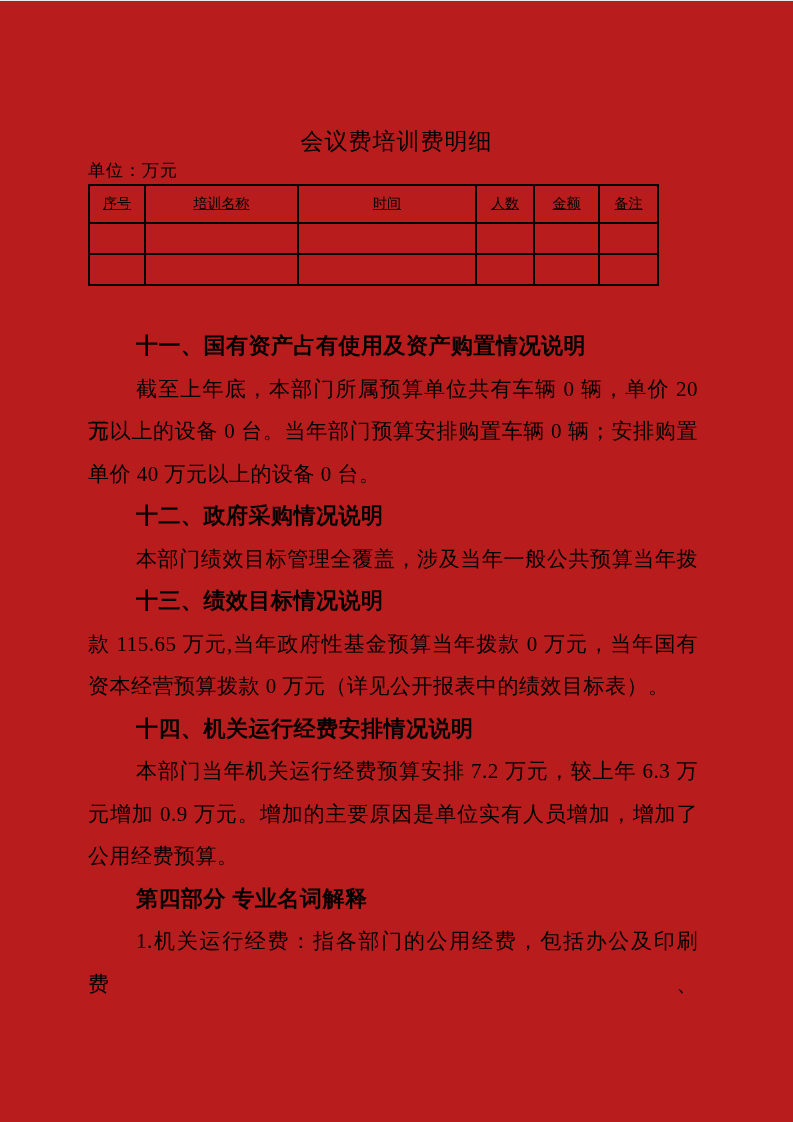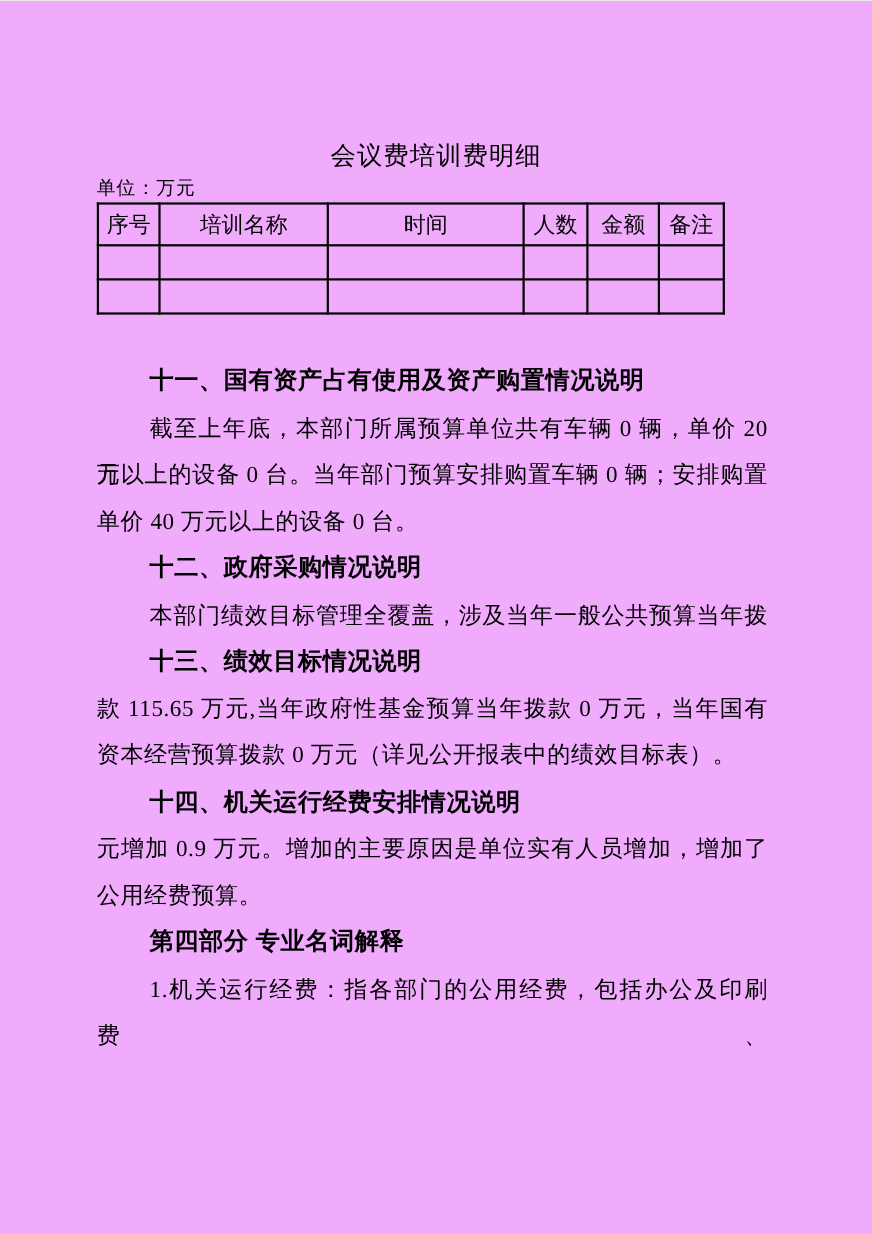--- a/index.html
+++ b/index.html
@@ -4,21 +4,21 @@
 <style>
   html, body {
     margin: 0;
     padding: 0;
     background: #ffffff;
   }
   .page {
     position: relative;
     width: 793px;
     height: 1122px;
-    background: #f0abfc;
+    background: #b91c1c;
     overflow: hidden;
     border-top: 1px solid #e9e9e9;
     color: #000000;
   }
   .doc-title {
     position: absolute;
     top: 126px;
     left: 0;
     width: 793px;
     text-align: center;
@@ -52,21 +52,22 @@
     border: 2px solid #000000;
     padding: 0;
     text-align: center;
     vertical-align: middle;
     overflow: hidden;
   }
   table.fee-table th {
     height: 36px;
     font-family: "Liberation Sans", sans-serif;
     font-weight: 500;
-    font-size: 20px;
+    font-size: 14px;
+    text-decoration: underline;
   }
   table.fee-table td {
     height: 29px;
     font-family: "Liberation Serif", serif;
     font-size: 18px;
   }
   .body-text {
     position: absolute;
     top: 324px;
     left: 88px;
@@ -148,20 +149,21 @@
     <div class="line">单价 40 万元以上的设备 0 台。</div>
 
     <div class="line heading first">十二、政府采购情况说明</div>
 
     <div class="line first full">本部门绩效目标管理全覆盖，涉及当年一般公共预算当年拨</div>
     <div class="line heading first">十三、绩效目标情况说明</div>
     <div class="line full">款 115.65 万元,当年政府性基金预算当年拨款 0 万元，当年国有</div>
     <div class="line">资本经营预算拨款 0 万元（详见公开报表中的绩效目标表）。</div>
 
     <div class="line heading first">十四、机关运行经费安排情况说明</div>
+    <div class="line first full">本部门当年机关运行经费预算安排 7.2 万元，较上年 6.3 万</div>
     <div class="line full">元增加 0.9 万元。增加的主要原因是单位实有人员增加，增加了</div>
     <div class="line">公用经费预算。</div>
 
     <div class="line heading first">第四部分 专业名词解释</div>
     <div class="line first full">1.机关运行经费：指各部门的公用经费，包括办公及印刷费、</div>
 
   </div>
 
 </div>
 

